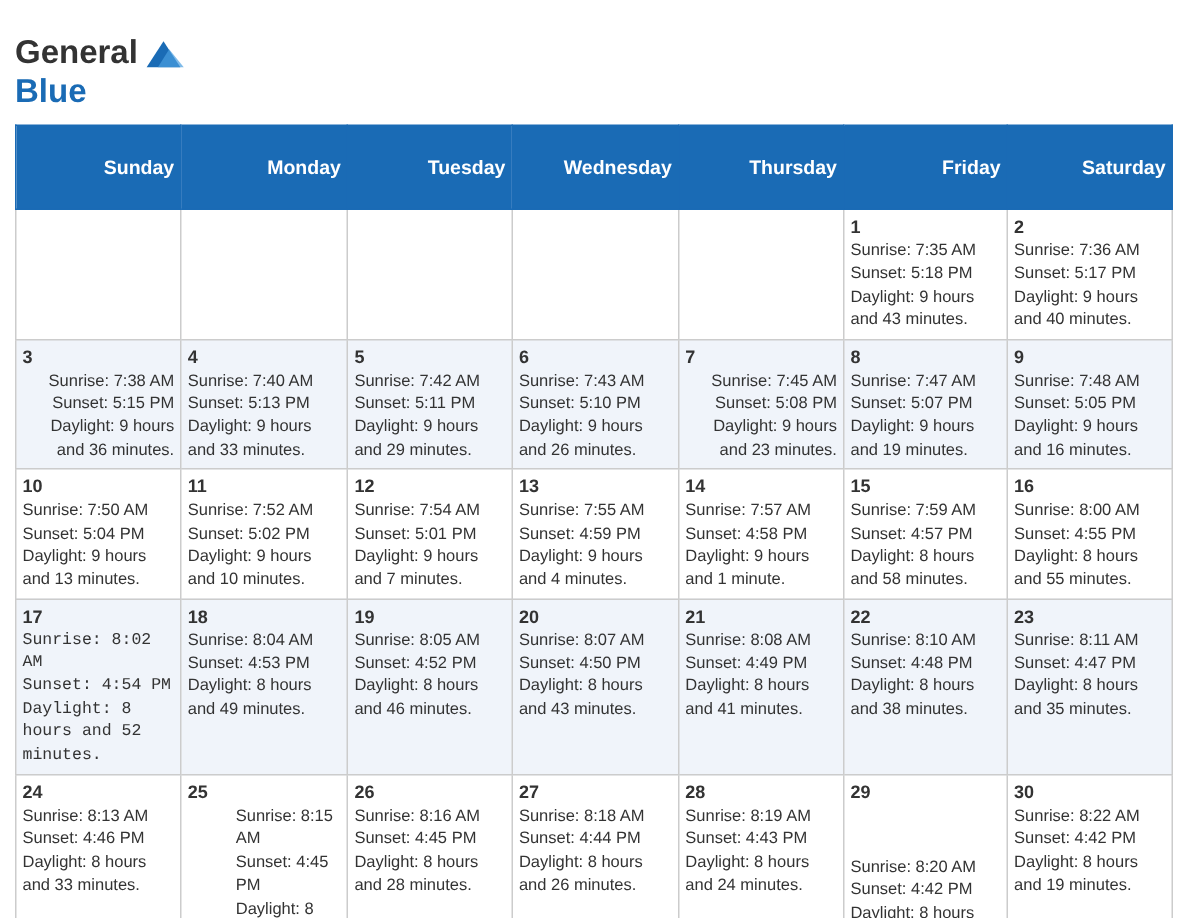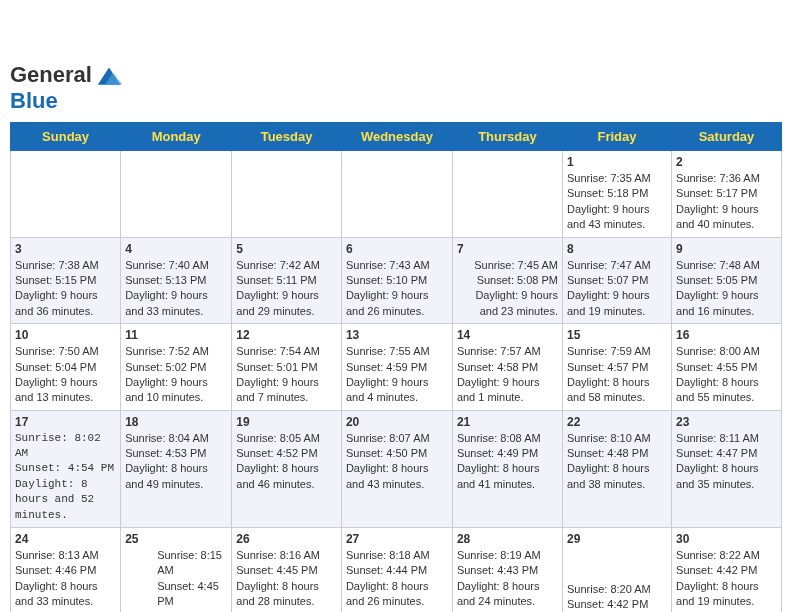--- a/index.html
+++ b/index.html
@@ -43,25 +43,25 @@
     .location {
       font-size: 16px;
       color: #555;
     }
     .calendar {
       width: 100%;
       border-collapse: collapse;
     }
     .calendar th {
       background-color: #1a6bb5;
-      color: #fde047;
+      color: #ffffff;
       font-size: 13px;
       font-weight: bold;
-      padding: 6px 4px;
-      text-align: center;
+      padding: 20px 4px;
+      text-align: right;
       border: 1px solid #1a6bb5;
     }
     .calendar td {
       border: 1px solid #ccc;
       vertical-align: top;
       padding: 4px;
       width: 113px;
       min-height: 80px;
       font-size: 10.5px;
       color: #333;
@@ -83,21 +83,21 @@
     .empty-cell {
       background: #fff !important;
     }
   </style>
 </head>
 <body>
 
 <div class="header-area">
   <div class="logo">
     <div>
-      <div style="display:flex;align-items:center;margin-top:40px;">
+      <div style="display:flex;align-items:center;">
         <span class="logo-text">General</span>
         <svg class="logo-icon" viewBox="0 0 40 30" xmlns="http://www.w3.org/2000/svg">
           <polygon points="5,28 20,5 35,28" fill="#1a6bb5"></polygon>
           <polygon points="15,28 25,12 38,28" fill="#4a9ee0" opacity="0.7"></polygon>
         </svg>
       </div>
       <span class="logo-text" style="color:#1a6bb5;">Blue</span>
     </div>
   </div>
   <div class="title-area">
@@ -134,21 +134,21 @@
         <td>
           <div class="day-number">2</div>
           <div class="day-info" style="white-space: pre-line;">Sunrise: 7:36 AM
 Sunset: 5:17 PM
 Daylight: 9 hours and 40 minutes.</div>
         </td>
       </tr>
       <tr>
         <td>
           <div class="day-number">3</div>
-          <div class="day-info" style="white-space: pre-line;">Sunrise: 7:38 AM
+          <div class="day-info" style="white-space: pre-line; text-align: right;">Sunrise: 7:38 AM
 Sunset: 5:15 PM
 Daylight: 9 hours and 36 minutes.</div>
         </td>
         <td>
           <div class="day-number">4</div>
           <div class="day-info" style="white-space: pre-line;">Sunrise: 7:40 AM
 Sunset: 5:13 PM
 Daylight: 9 hours and 33 minutes.</div>
         </td>
         <td>

